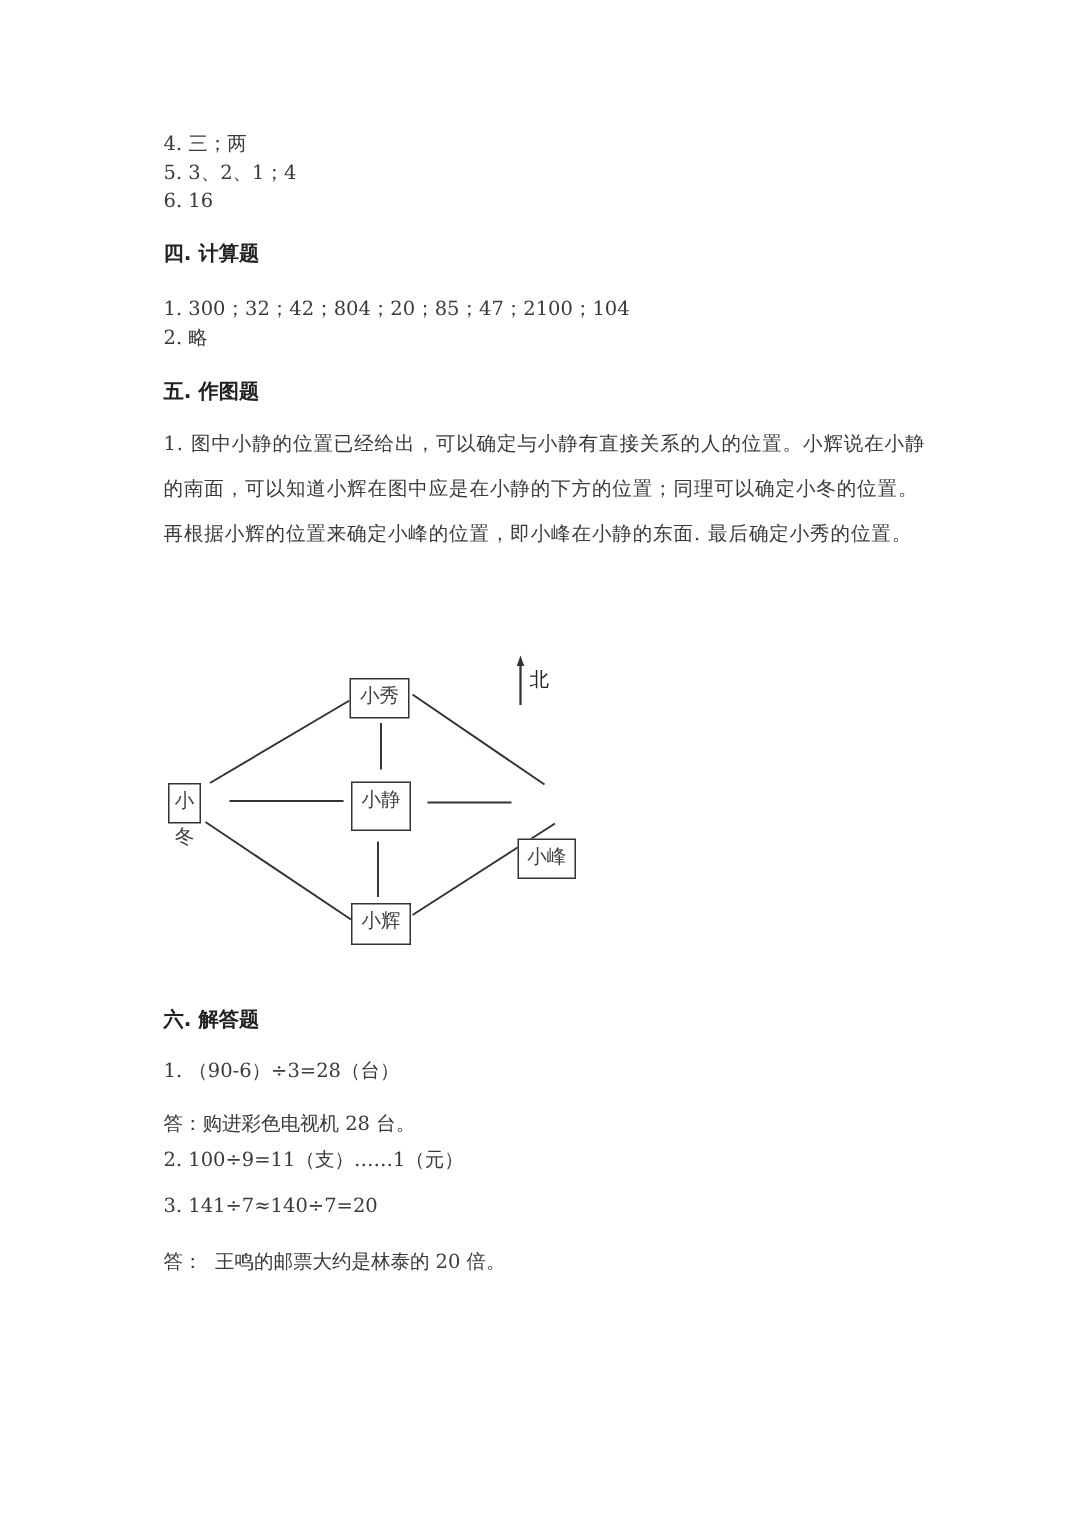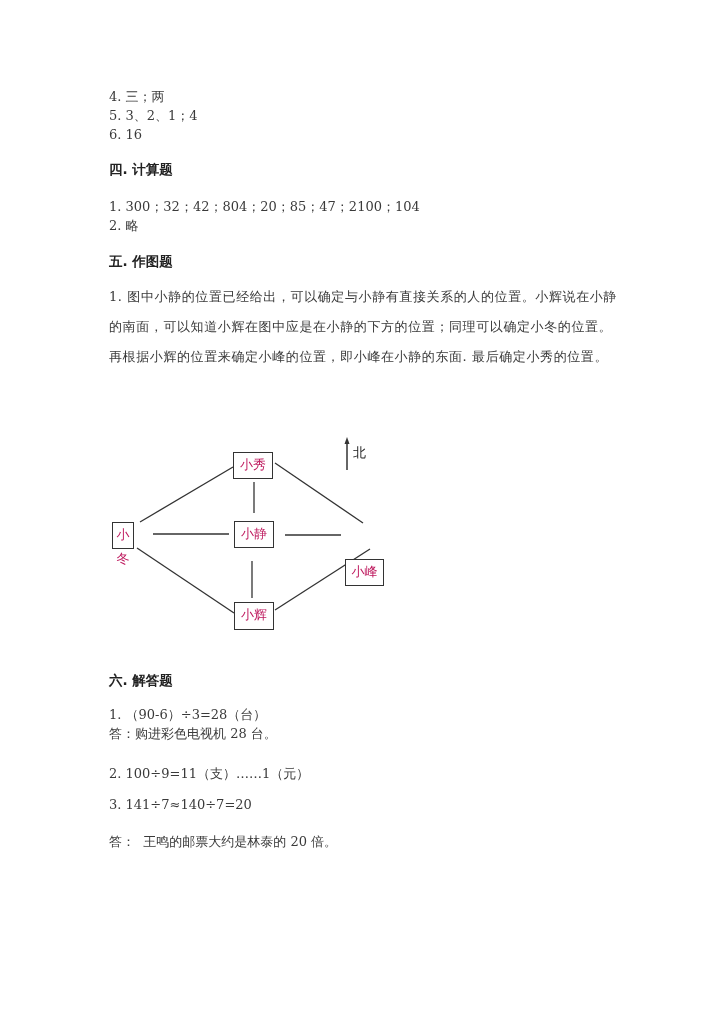--- a/index.html
+++ b/index.html
@@ -18,21 +18,21 @@
       font-family: "DejaVu Sans", "Liberation Sans", sans-serif;
     }
     .para {
       position: absolute; left: 109px; width: 510px; font-size: 13px;
       line-height: 30px; color: #3a3a3a; letter-spacing: 0.6px;
     }
     .diagram { position: absolute; left: 100px; top: 430px; width: 300px; height: 210px; }
     .diagram svg { position: absolute; left: 0; top: 0; }
     .node {
       position: absolute; border: 1.5px solid #333; background: #fff;
-      font-size: 13px; line-height: 24px; text-align: center; color: #be185d;
+      font-size: 13px; line-height: 24px; text-align: center; color: #404040;
       font-family: "DejaVu Sans", "Liberation Sans", sans-serif;
       box-sizing: border-box;
     }
     .north-label {
       position: absolute; font-size: 13px; color: #222;
       font-family: "DejaVu Sans", "Liberation Sans", sans-serif;
     }
   </style>
 </head>
 <body>
@@ -59,24 +59,24 @@
     <line x1="154" y1="52" x2="154" y2="83" stroke="#333" stroke-width="1.3"></line>
     <line x1="152" y1="131" x2="152" y2="168" stroke="#333" stroke-width="1.3"></line>
     <line x1="53" y1="104" x2="129" y2="104" stroke="#333" stroke-width="1.3"></line>
     <line x1="185" y1="105" x2="241" y2="105" stroke="#333" stroke-width="1.3"></line>
 
     <line x1="247" y1="12" x2="247" y2="40" stroke="#333" stroke-width="1.5"></line>
     <polygon points="247,7 244.5,14 249.5,14" fill="#333"></polygon>
   </svg>
   <div class="node" style="left:133px; top:22px; width:40px; height:27px;">小秀</div>
   <div class="node" style="left:12px; top:92px; width:22px; height:27px;">小冬</div>
-  <div class="node" style="left:134px; top:91px; width:40px; height:27px;">小静</div>
+  <div class="node" style="left:134px; top:91px; width:40px; height:33px;">小静</div>
   <div class="node" style="left:245px; top:93px; width:39px; height:27px;margin-top:36px;">小峰</div>
   <div class="node" style="left:134px; top:172px; width:40px; height:28px;">小辉</div>
   <div class="north-label" style="left:253px; top:14px;">北</div>
 </div>
 
 <div class="heading" style="top:671px;">六. 解答题</div>
 <div class="line" style="top:706px;">1. （90-6）÷3=28（台）</div>
-<div class="line" style="top:725px;">答：购进彩色电视机 28 台。</div>
+<div class="line" style="top:741px;">答：购进彩色电视机 28 台。</div>
 <div class="line" style="top:765px;">2. 100÷9=11（支）……1（元）</div>
 <div class="line" style="top:796px;">3. 141÷7≈140÷7=20</div>
 <div class="line" style="top:833px; white-space:pre;">答：  王鸣的邮票大约是林泰的 20 倍。</div>
 
 </body></html>

